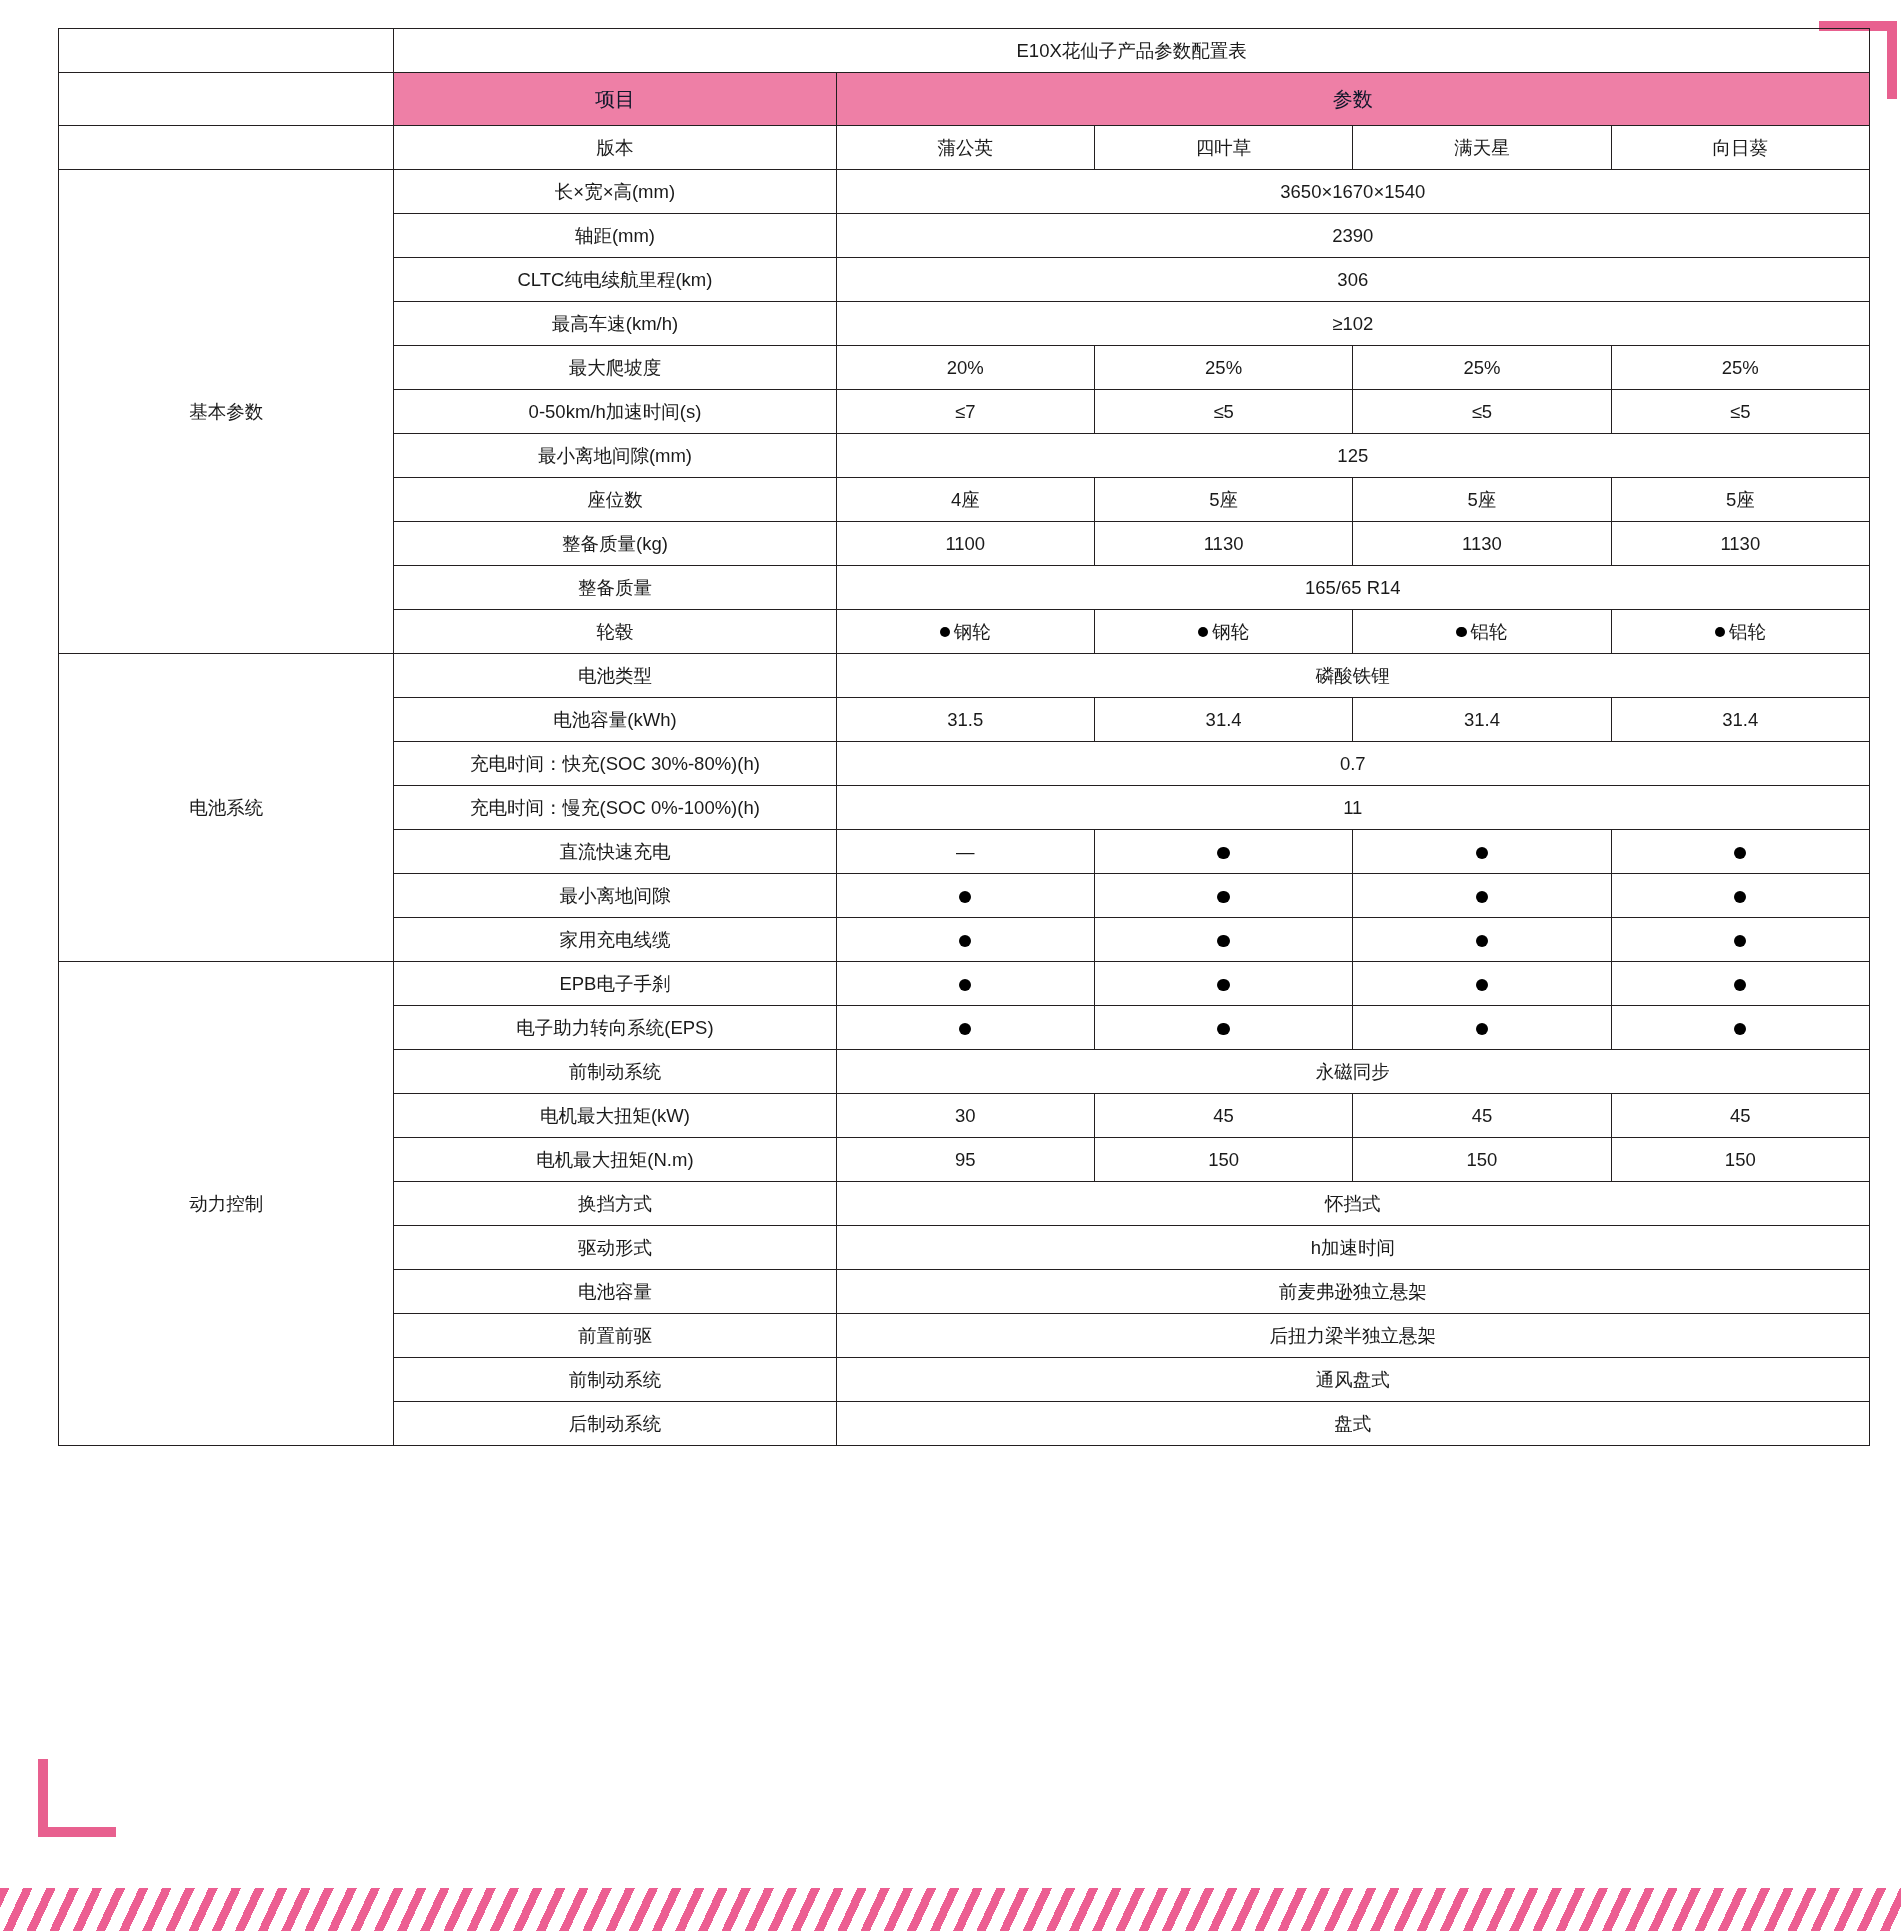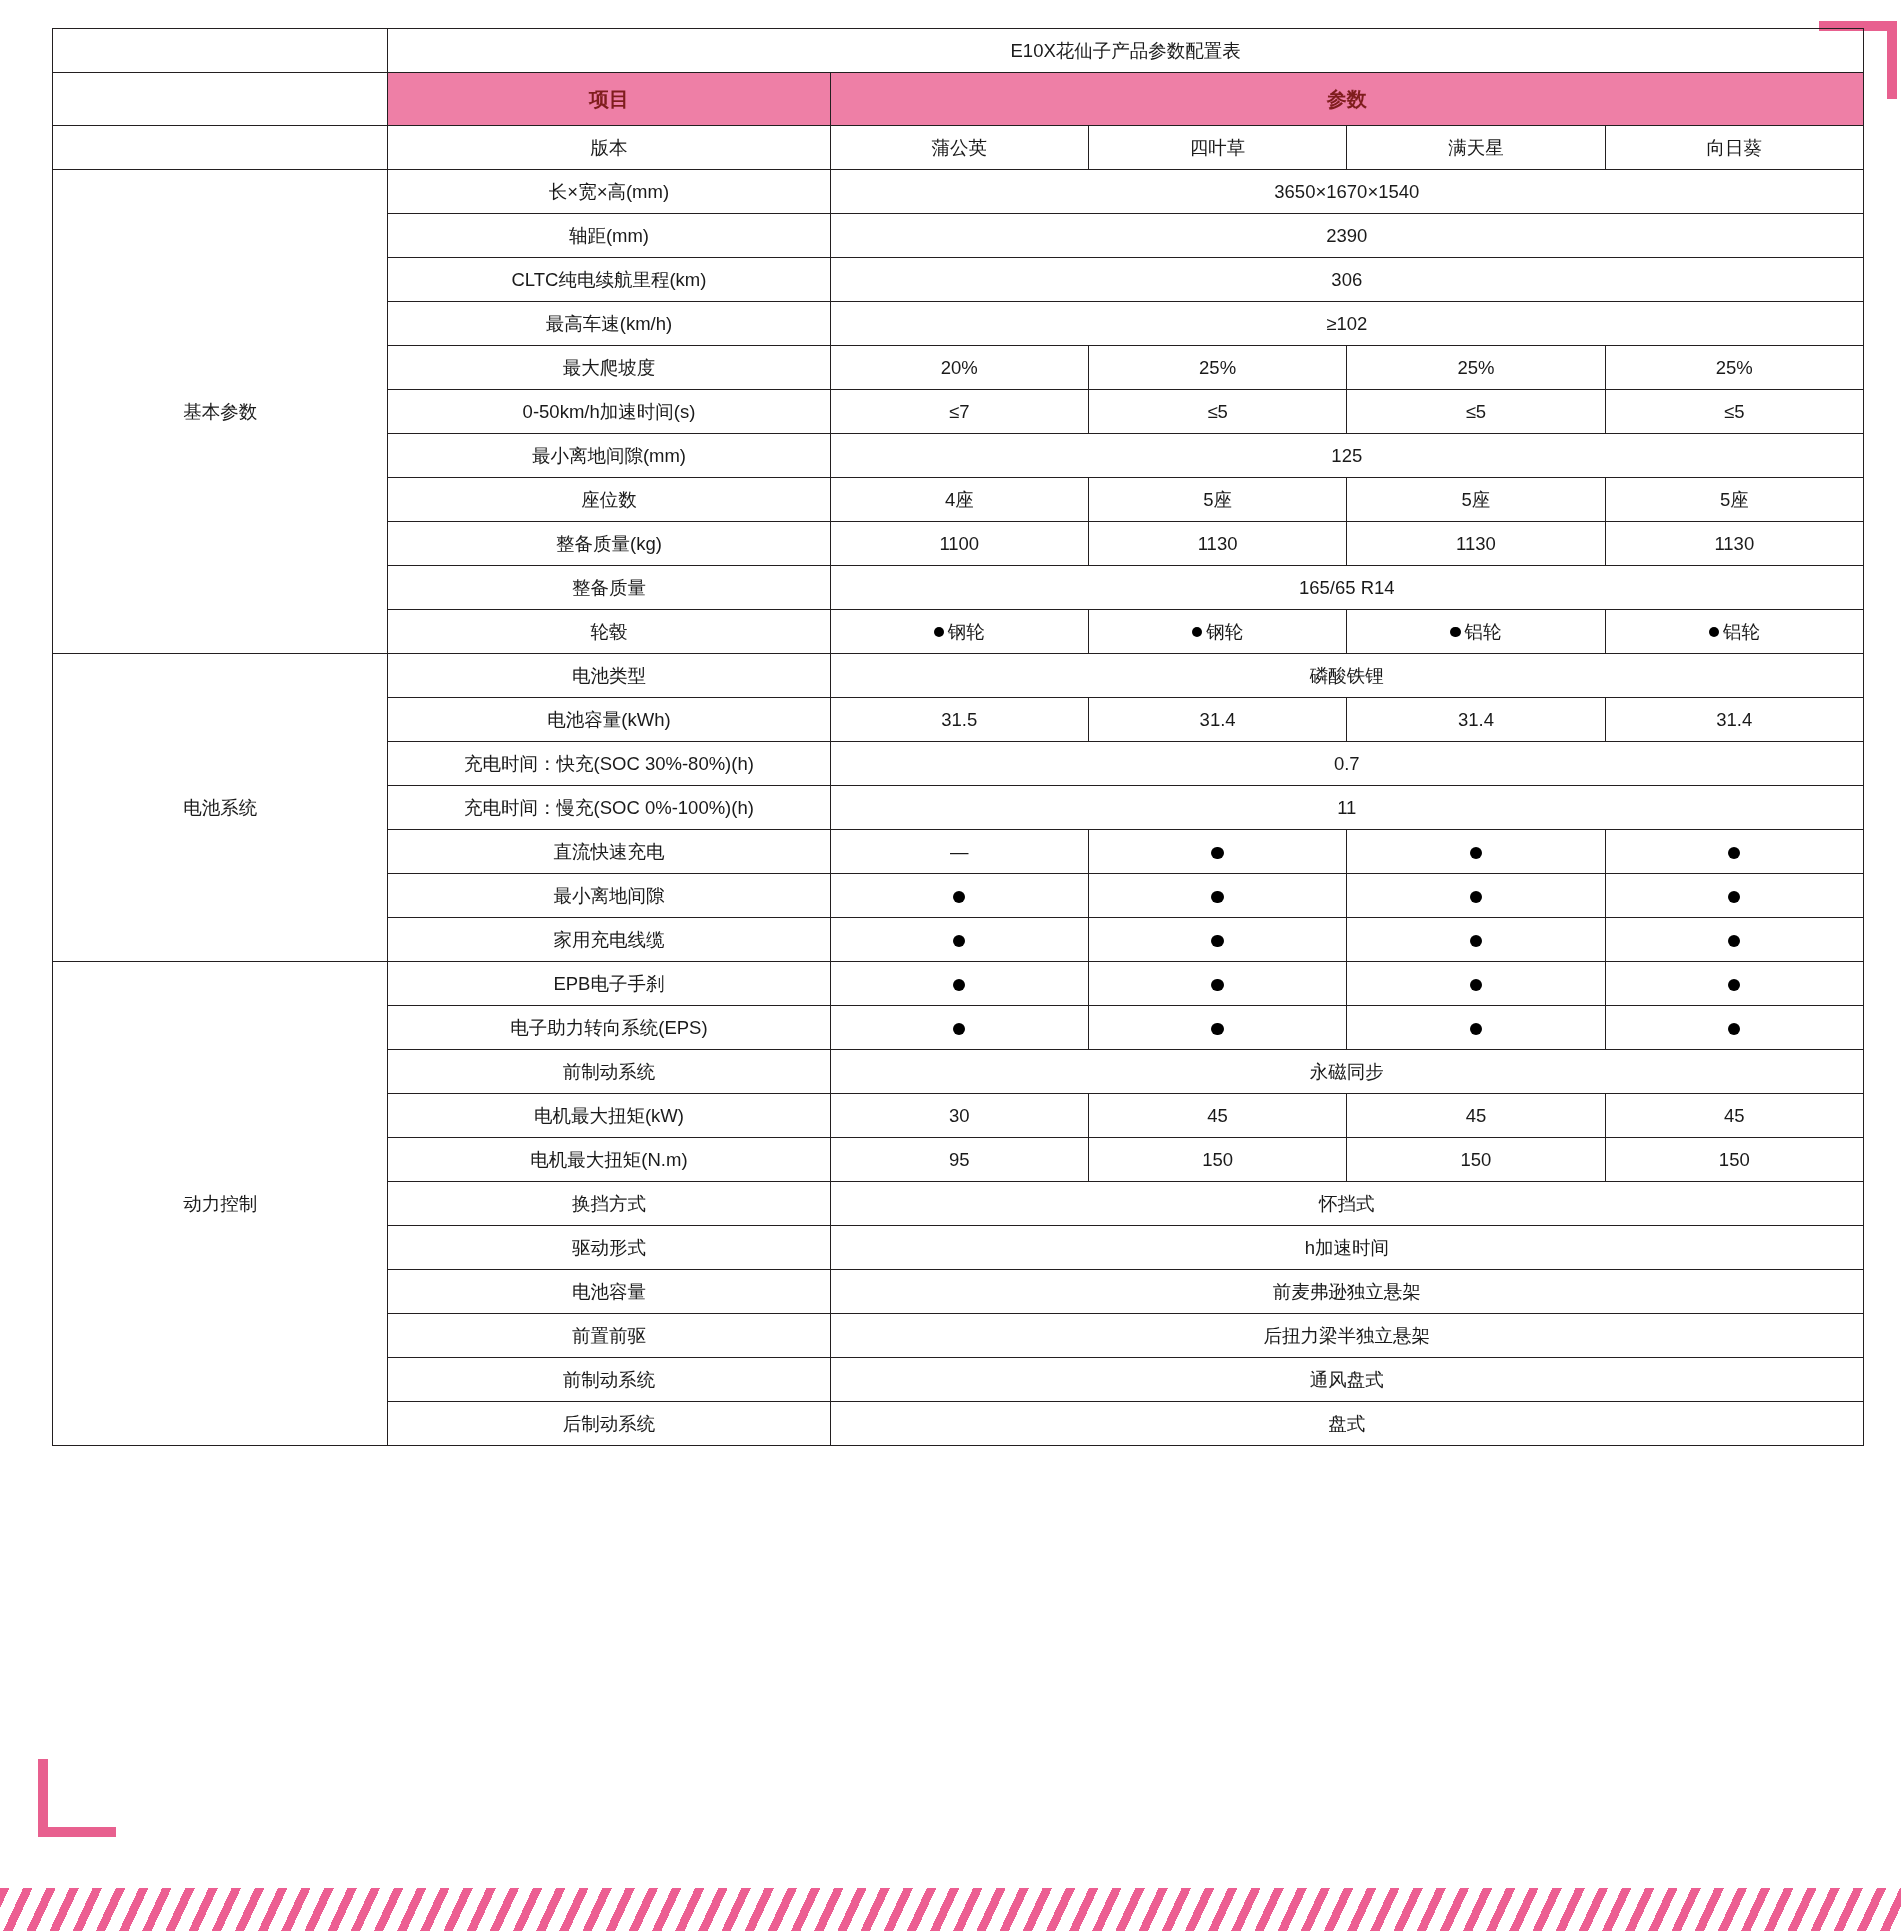--- a/index.html
+++ b/index.html
@@ -52,21 +52,21 @@
         #ec5f92 0px,
         #ec5f92 8.5px,
         #ffffff 8.5px,
         #ffffff 21px
       );
   }
 
   
   .sheet {
     position: absolute;
-    left: 52px;
+    left: 58px;
     top: 28px;
     width: 1812px;
   }
   table.spec {
     border-collapse: collapse;
     table-layout: fixed;
     width: 1812px;
     font-size: 18px;
   }
   table.spec td {
@@ -92,22 +92,22 @@
     border-top: none;
   }
   td.blank-top {
     border-left: none;
     border-top: none;
     border-right: 0.9px solid #231f20;
     border-bottom: none;
   }
   tr.head-row td.head {
     background: #ee7fa6;
-    color: #7f1d1d;
-    font-weight: bold;
+    color: #0f172a;
+    font-weight: normal;
     height: 52px;
     font-size: 20px;
   }
   td.group {
     font-size: 20px;
   }
   td.dot {
     font-size: 19px;
   }
   .dot-mark {

